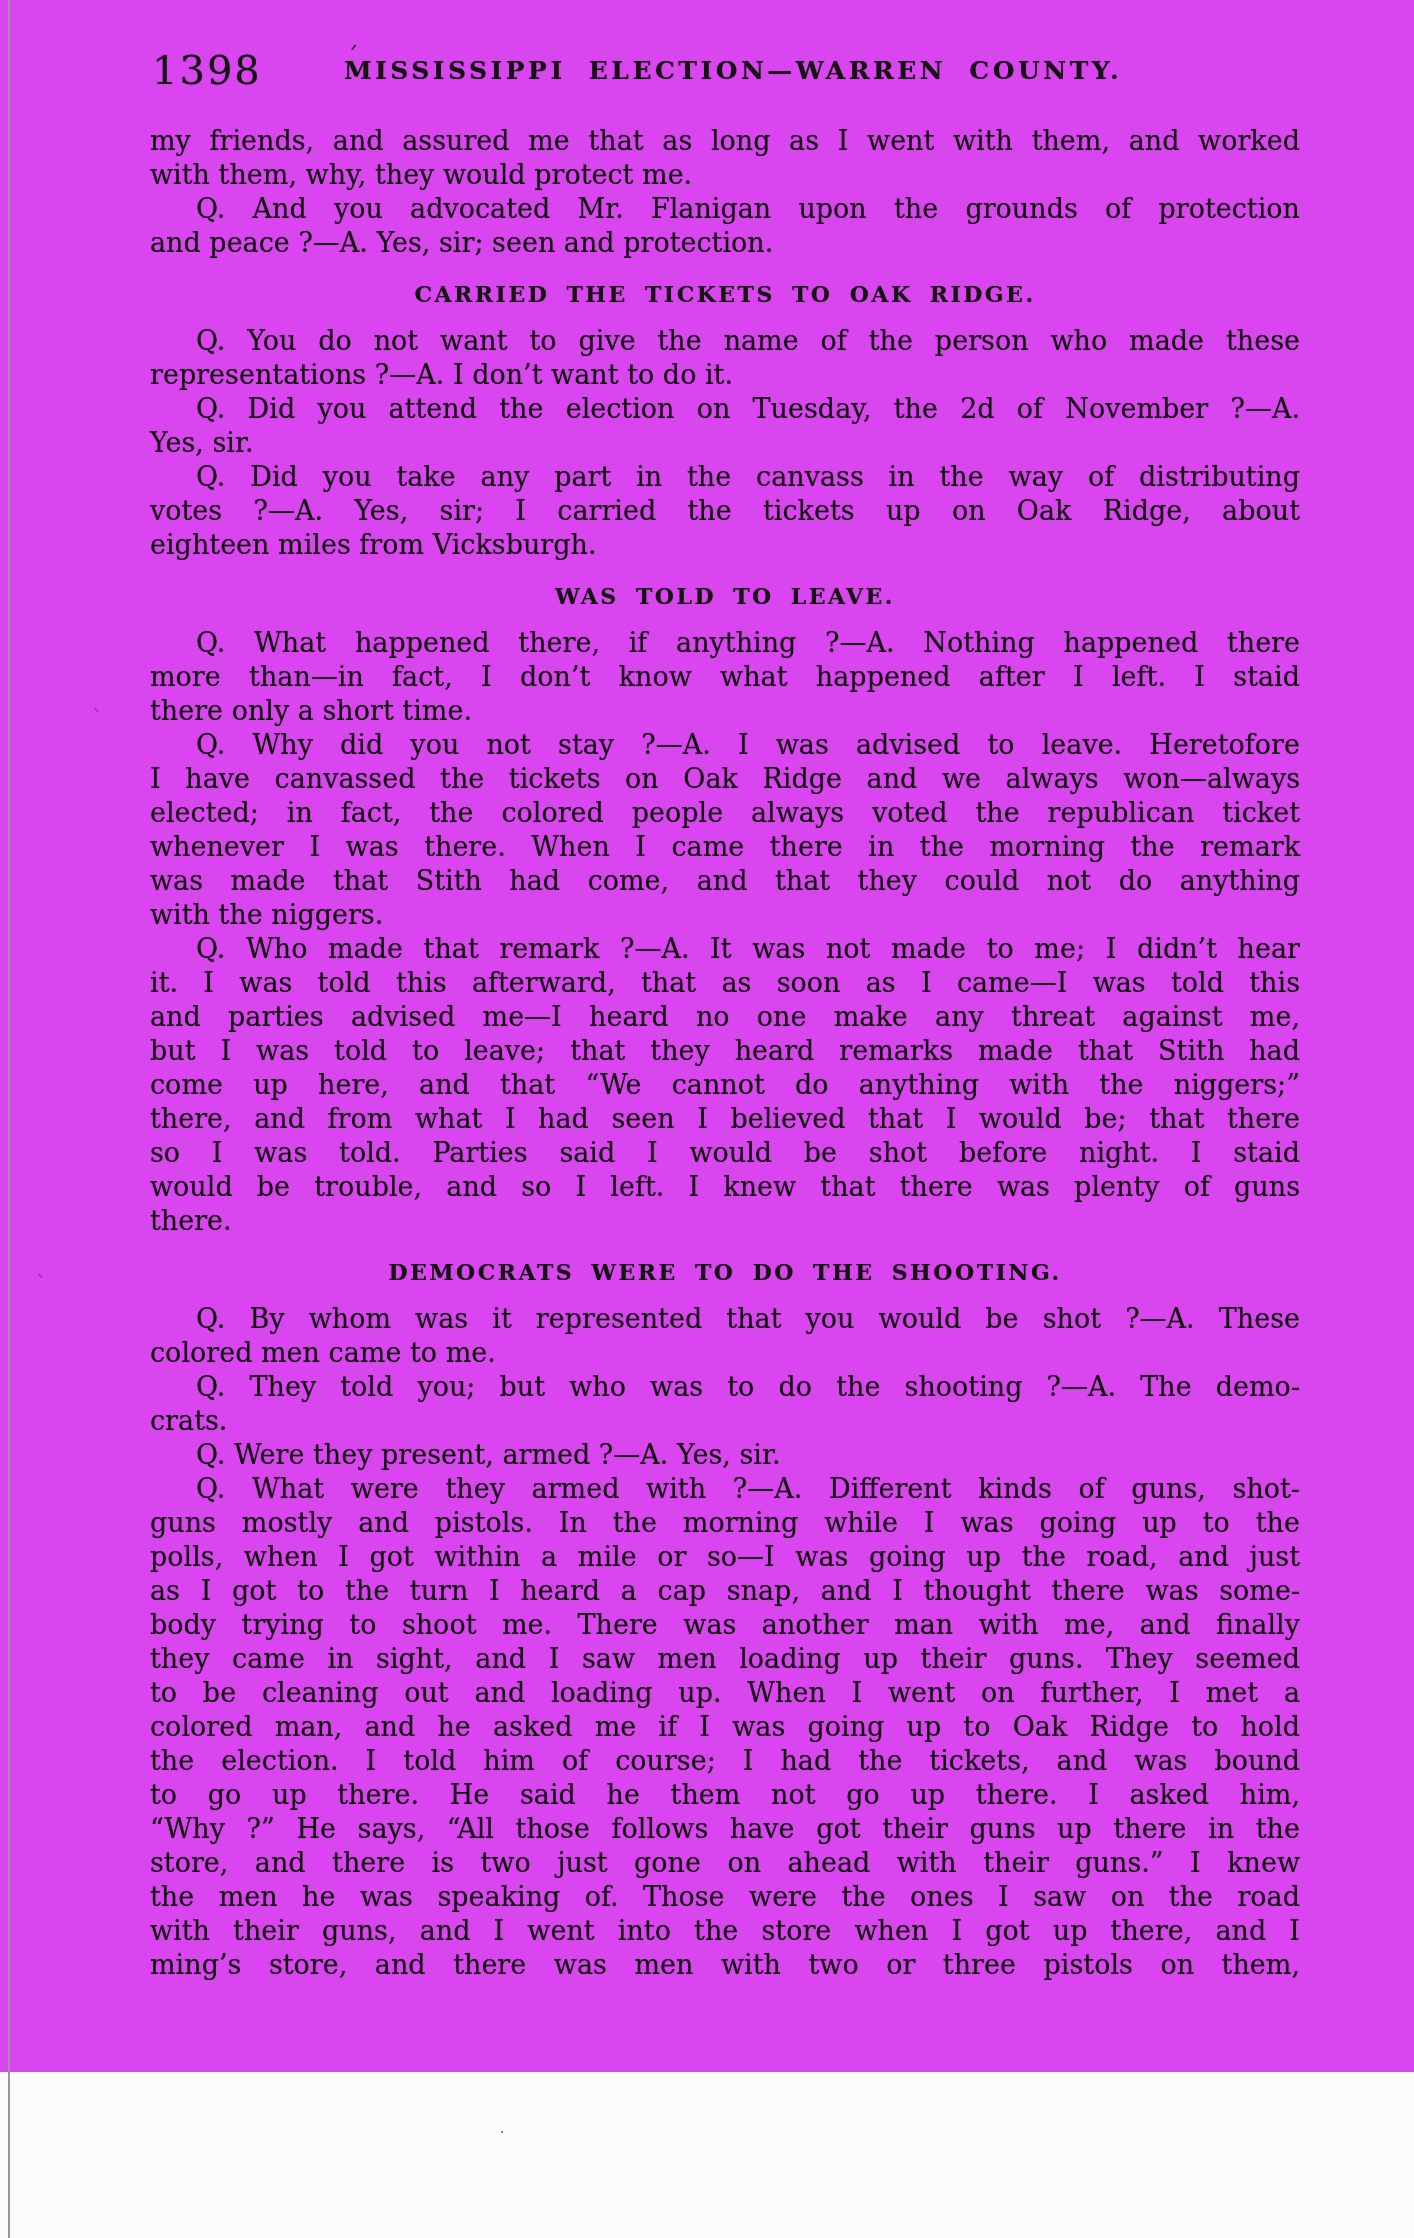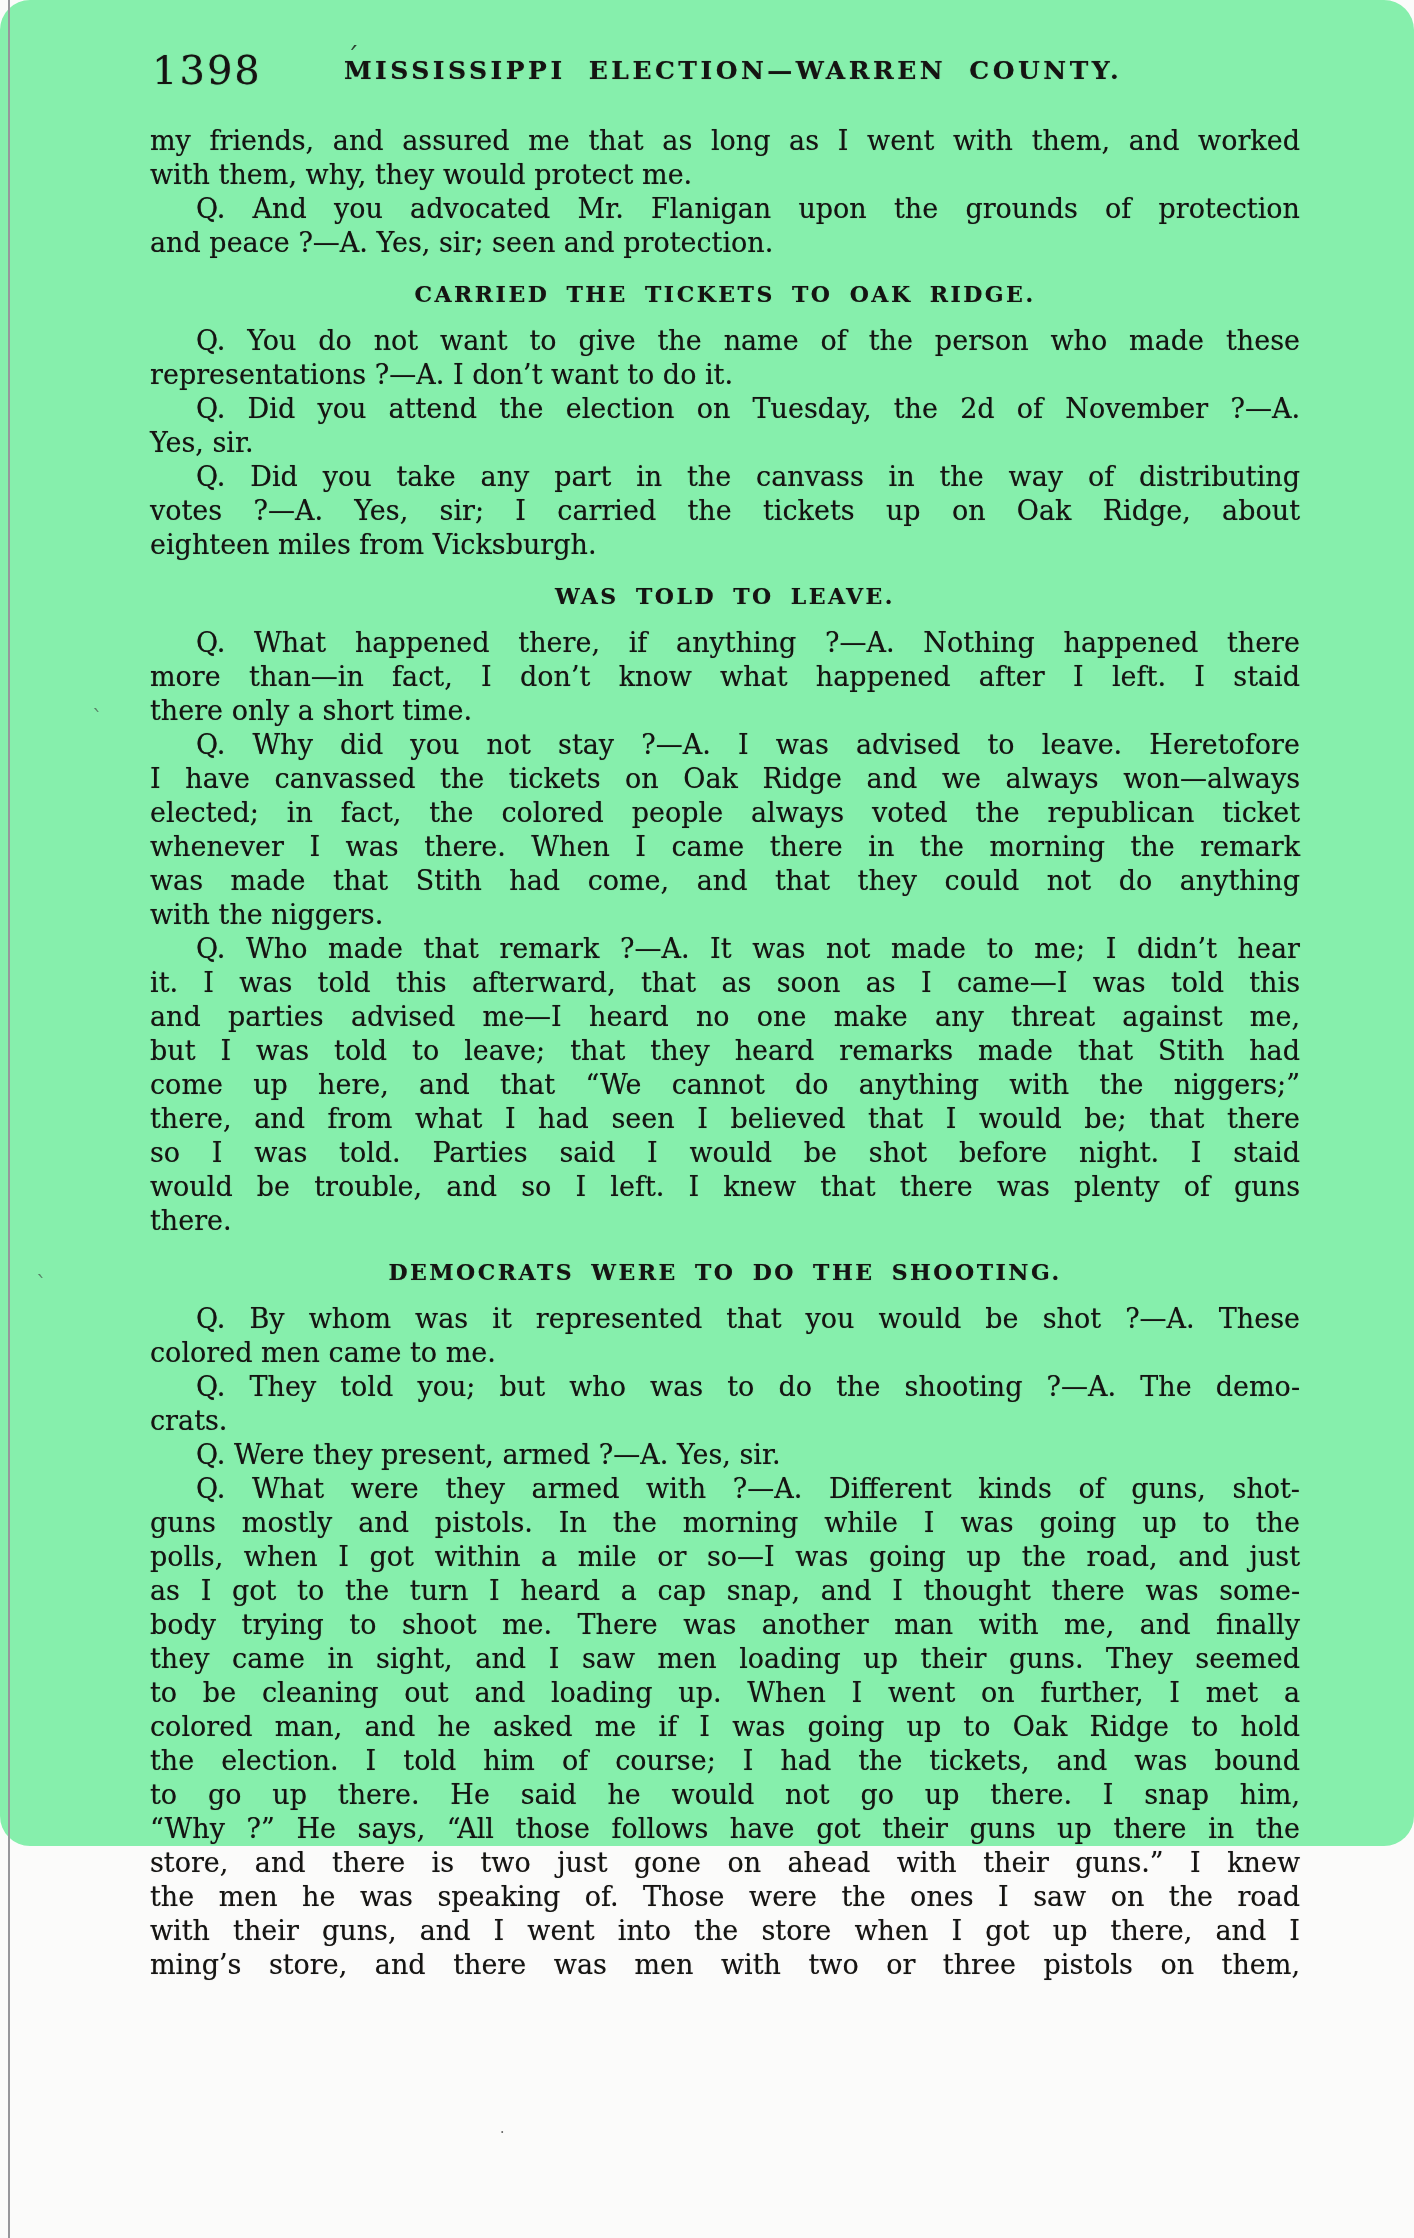--- a/index.html
+++ b/index.html
@@ -4,21 +4,21 @@
 <style>
   * { box-sizing: border-box; }
   html, body { margin: 0; padding: 0; }
   body {
     width: 1414px; height: 2238px;
     background: #fbfbfa;
     font-family: "DejaVu Serif", "Liberation Serif", serif;
     color: #151412;
     overflow: hidden;
   }
-  .page { position: relative; width: 1414px; height: 1846px; background: #86efac; border-radius: 30px; }
+  .page { position: relative; width: 1414px; height: 2072px; background: #d946ef; }
   .edge-line { position: absolute; left: 8px; top: 0; width: 2px; height: 2238px; background: #97979b; }
 
   .content { position: absolute; left: 150px; top: 48px; width: 1150px; }
 
   .page-header { position: relative; height: 50px; margin-bottom: 26px; }
   .page-num {
     position: absolute; left: 2px; top: 0;
     font-size: 40px; line-height: 44px; letter-spacing: 2px;
     text-shadow: 0 0 1px rgba(21,20,18,.55);
   }
@@ -142,21 +142,21 @@
     <div class="para">
       <div class="line indent">Q. What were they armed with ?—A. Different kinds of guns, shot-</div>
       <div class="line">guns mostly and pistols.  In the morning while I was going up to the</div>
       <div class="line">polls, when I got within a mile or so—I was going up the road, and just</div>
       <div class="line">as I got to the turn I heard a cap snap, and I thought there was some-</div>
       <div class="line">body trying to shoot me.  There was another man with me, and finally</div>
       <div class="line">they came in sight, and I saw men loading up their guns.  They seemed</div>
       <div class="line">to be cleaning out and loading up.  When I went on further, I met a</div>
       <div class="line">colored man, and he asked me if I was going up to Oak Ridge to hold</div>
       <div class="line">the election.  I told him of course; I had the tickets, and was bound</div>
-      <div class="line">to go up there.  He said he would not go up there.  I snap him,</div>
+      <div class="line">to go up there.  He said he them not go up there.  I asked him,</div>
       <div class="line">“Why ?”  He says, “All those follows have got their guns up there in the</div>
       <div class="line">store, and there is two just gone on ahead with their guns.”  I knew</div>
       <div class="line">the men he was speaking of.  Those were the ones I saw on the road</div>
       <div class="line">with their guns, and I went into the store when I got up there, and I</div>
       <div class="line">ming’s store, and there was men with two or three pistols on them,</div>
     </div>
 
   </div>
 
   <span class="speck speck-a">`</span>

